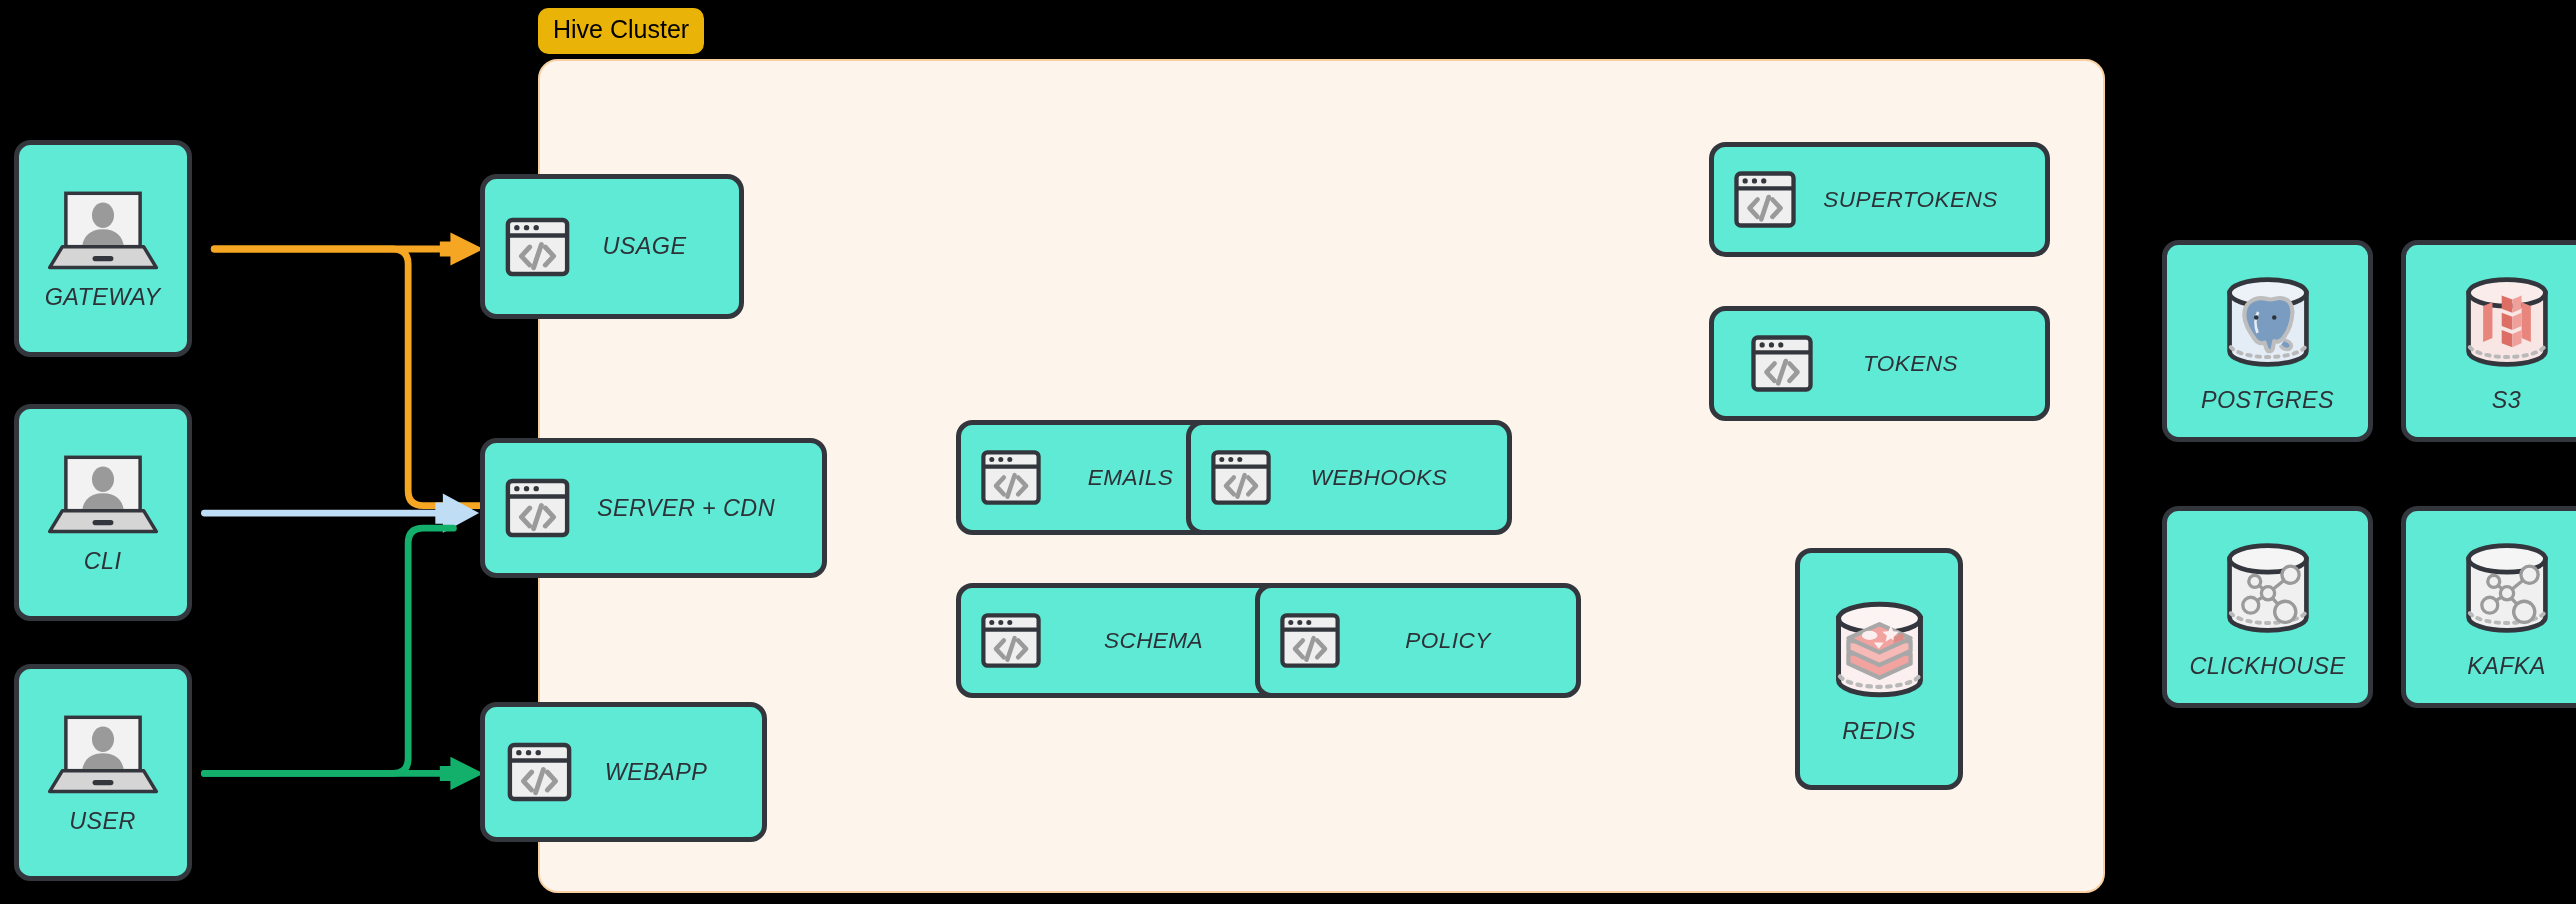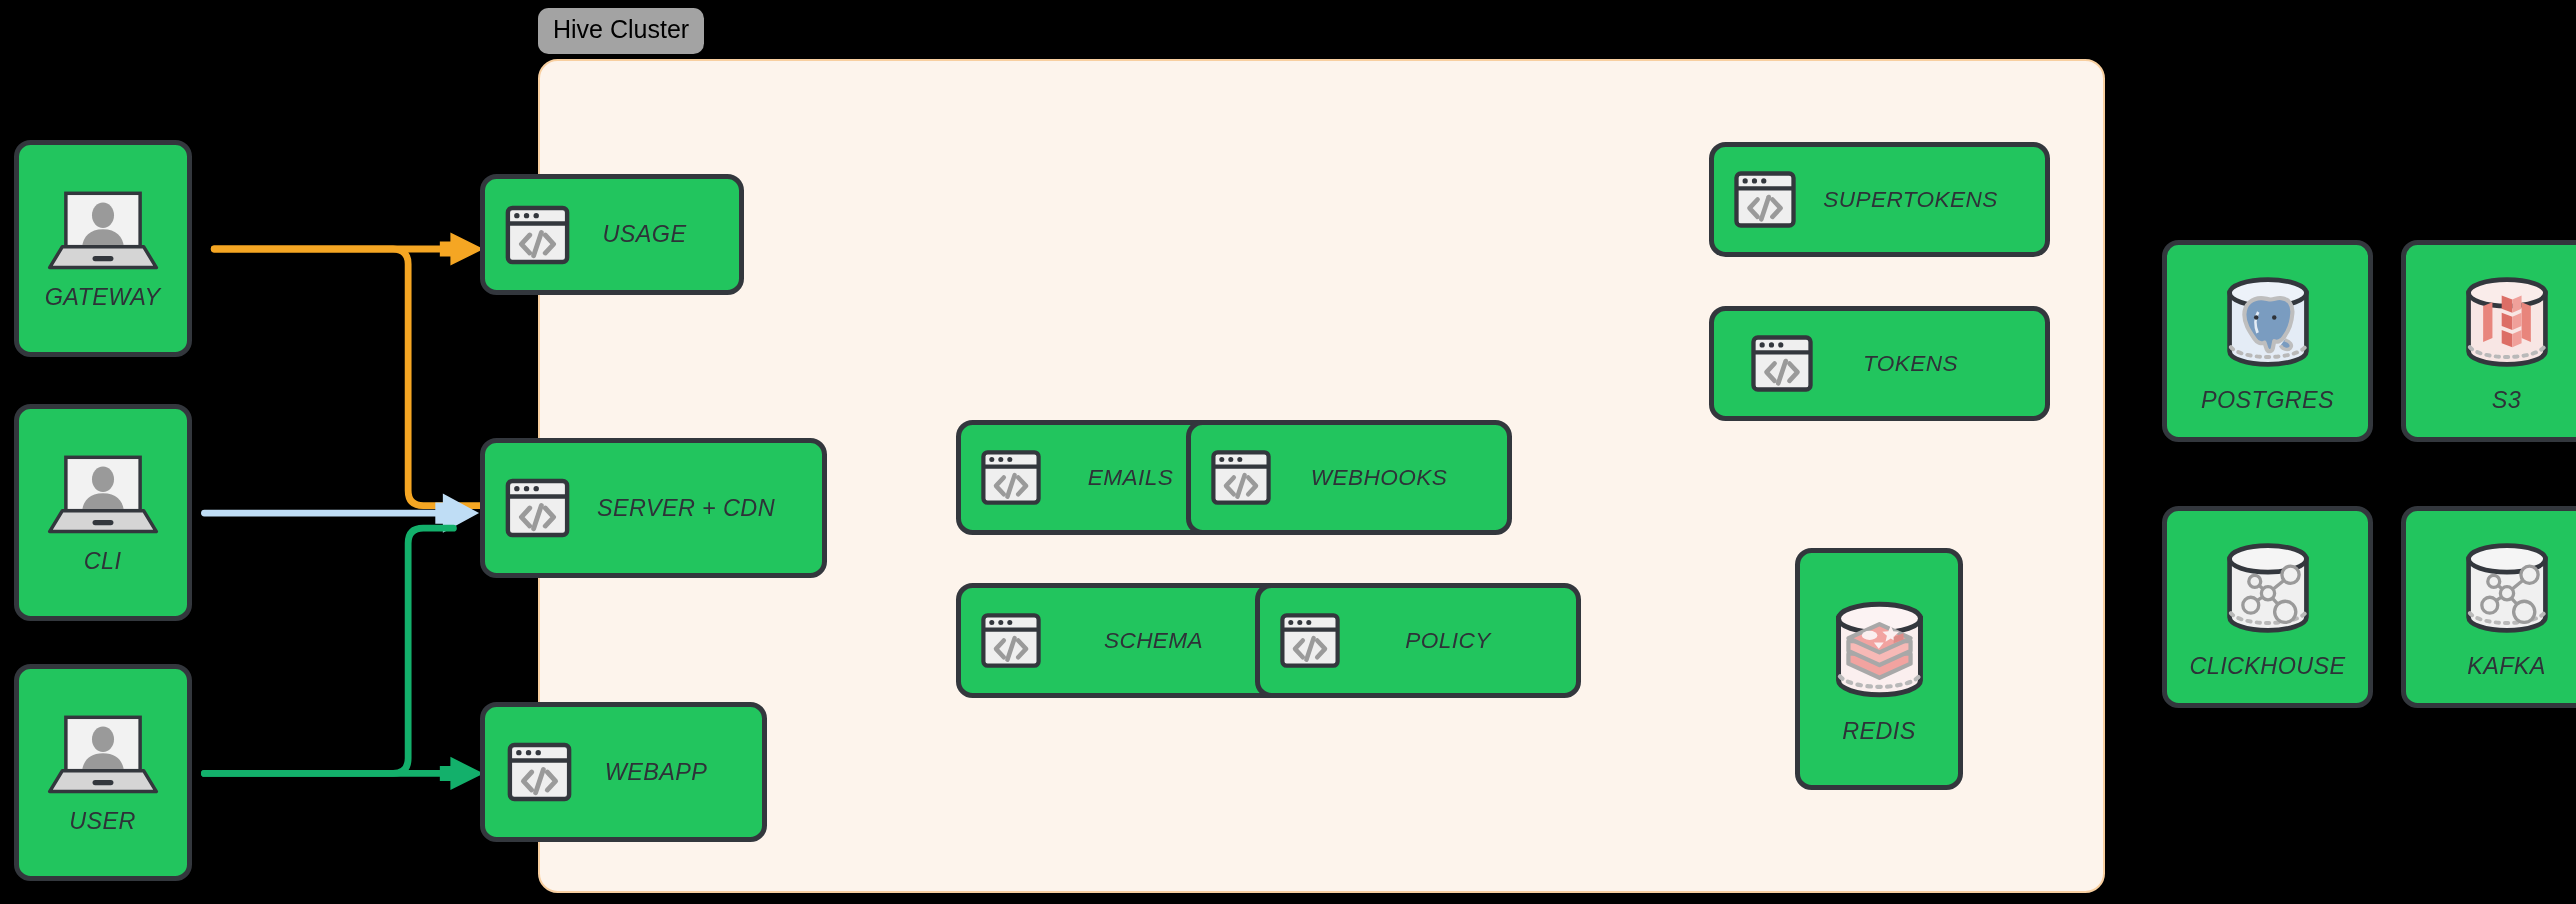--- a/index.html
+++ b/index.html
@@ -12,34 +12,34 @@
   
   .cluster-panel{
     position:absolute;
     background:#FDF4EC;
     border:2.3px solid #F8CFA0;
     border-radius:19.6px;
     box-sizing:border-box;
   }
   .cluster-badge{
     position:absolute;
-    background:#a3a3a3;
+    background:#eab308;
     color:#000;
     border-radius:10.6px;
     font-size:25px;
     line-height:1;
     padding:9.8px 15px 11.3px 15px;
     white-space:nowrap;
     box-sizing:border-box;
   }
 
   
   .card{
     position:absolute;
-    background:#22c55e;
+    background:#5eead4;
     border:5.3px solid #33373D;
     border-radius:16.6px;
     box-sizing:border-box;
   }
   .card-h{display:flex;align-items:center;}
   .card-v{display:flex;flex-direction:column;align-items:center;justify-content:center;}
 
   .label{
     color:#2E3238;
     font-style:italic;
@@ -208,21 +208,21 @@
 
   <div class="card card-v" style="left:13.6px;top:664px;width:178px;height:217px;">
     <span class="client-icon">
       <svg width="116" height="88" viewBox="0 0 154 116">
           <use href="#ico-laptop" width="154" height="116"></use>
         </svg>
     </span>
     <span class="label client-label">USER</span>
   </div>
 
-  <div class="card card-h" style="left:480px;top:174px;width:264px;height:121px;padding:0 19.6px;">
+  <div class="card card-h" style="left:480px;top:174px;width:264px;height:145px;padding:0 19.6px;">
     <span class="svc-icon">
       <svg width="65" height="60" viewBox="0 0 86 80">
           <use href="#ico-code" width="86" height="80"></use>
         </svg>
     </span>
     <span class="svc-label-wrap">
       <span class="label">USAGE</span>
     </span>
   </div>
 

